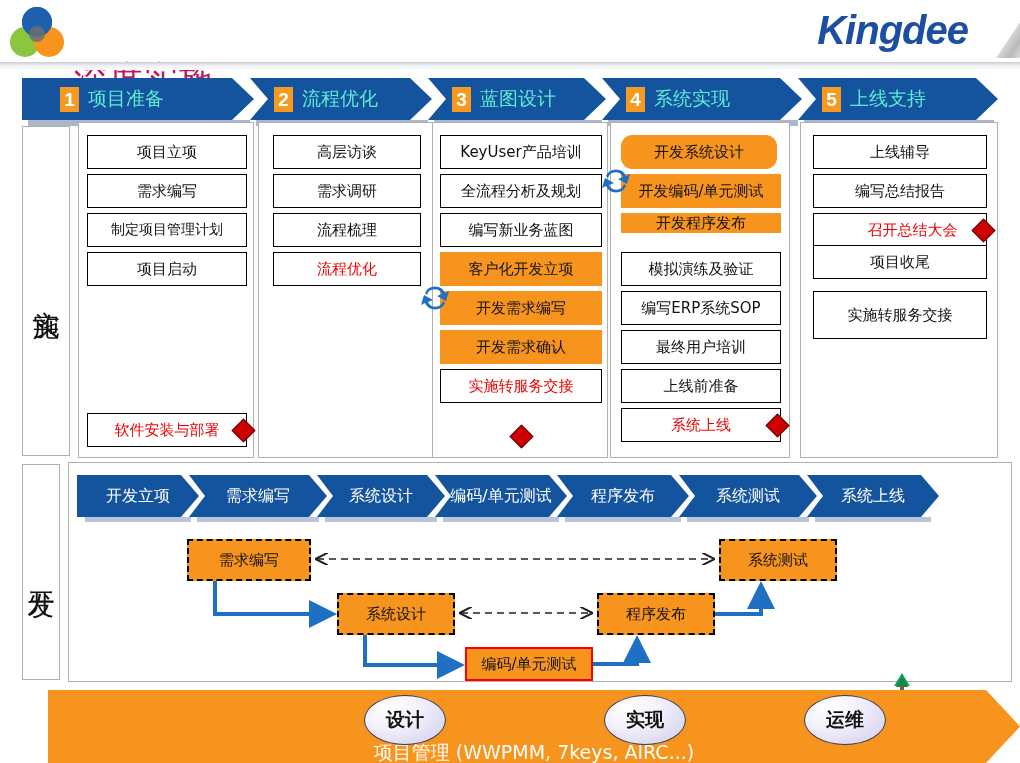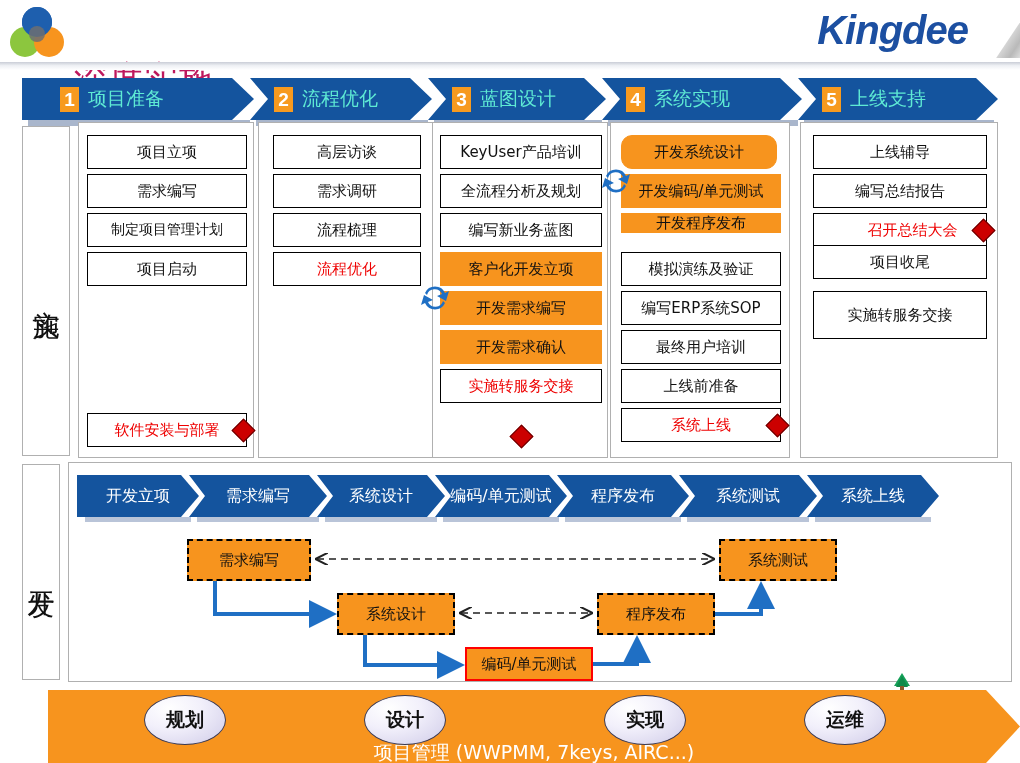--- a/index.html
+++ b/index.html
@@ -326,18 +326,17 @@
 <div id="tree">
   <svg width="24" height="22" viewBox="0 0 24 22">
     <polygon points="12,1 20,14 4,14" fill="#14a058"></polygon>
     <polygon points="12,4 18,15 6,15" fill="#0f8a4a"></polygon>
     <rect x="10" y="14" width="4" height="7" fill="#8a5a2b"></rect>
   </svg>
 </div>
 <div id="bottom">
   <div id="bottom-arrow">
     <div id="bottom-caption">项目管理 (WWPMM, 7keys, AIRC...)</div>
-  <div class="phase" style="left: 96px;">规划</div>
       <div class="phase" style="left: 316px;">设计</div>
       <div class="phase" style="left: 556px;">实现</div>
       <div class="phase" style="left: 756px;">运维</div>
     </div>
 </div>
 
 </body></html>

